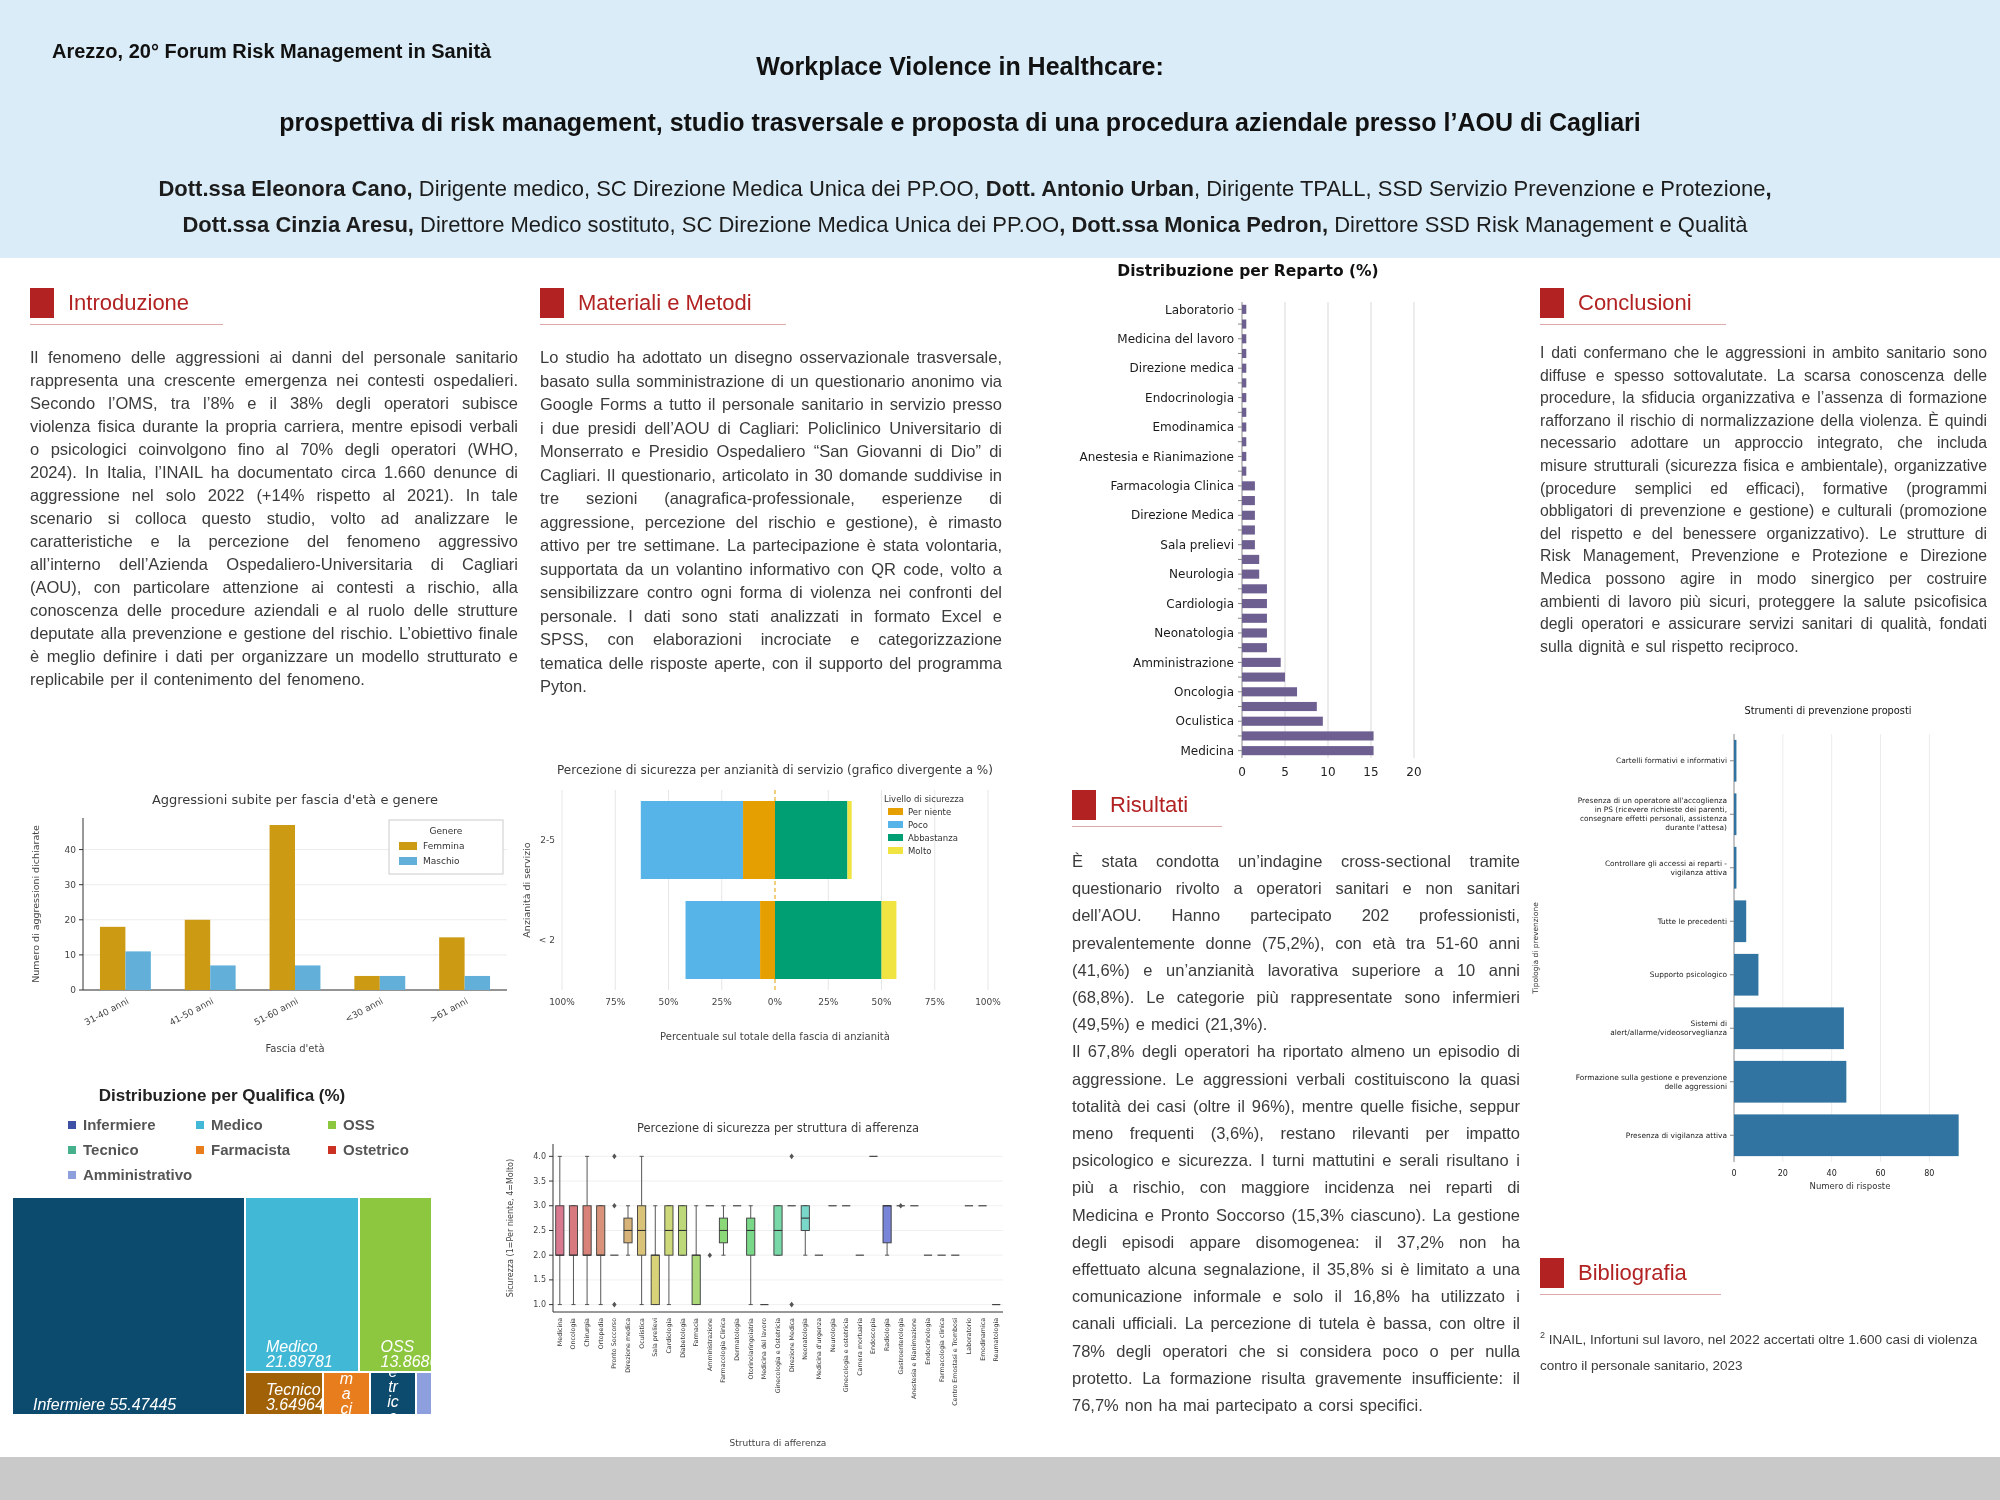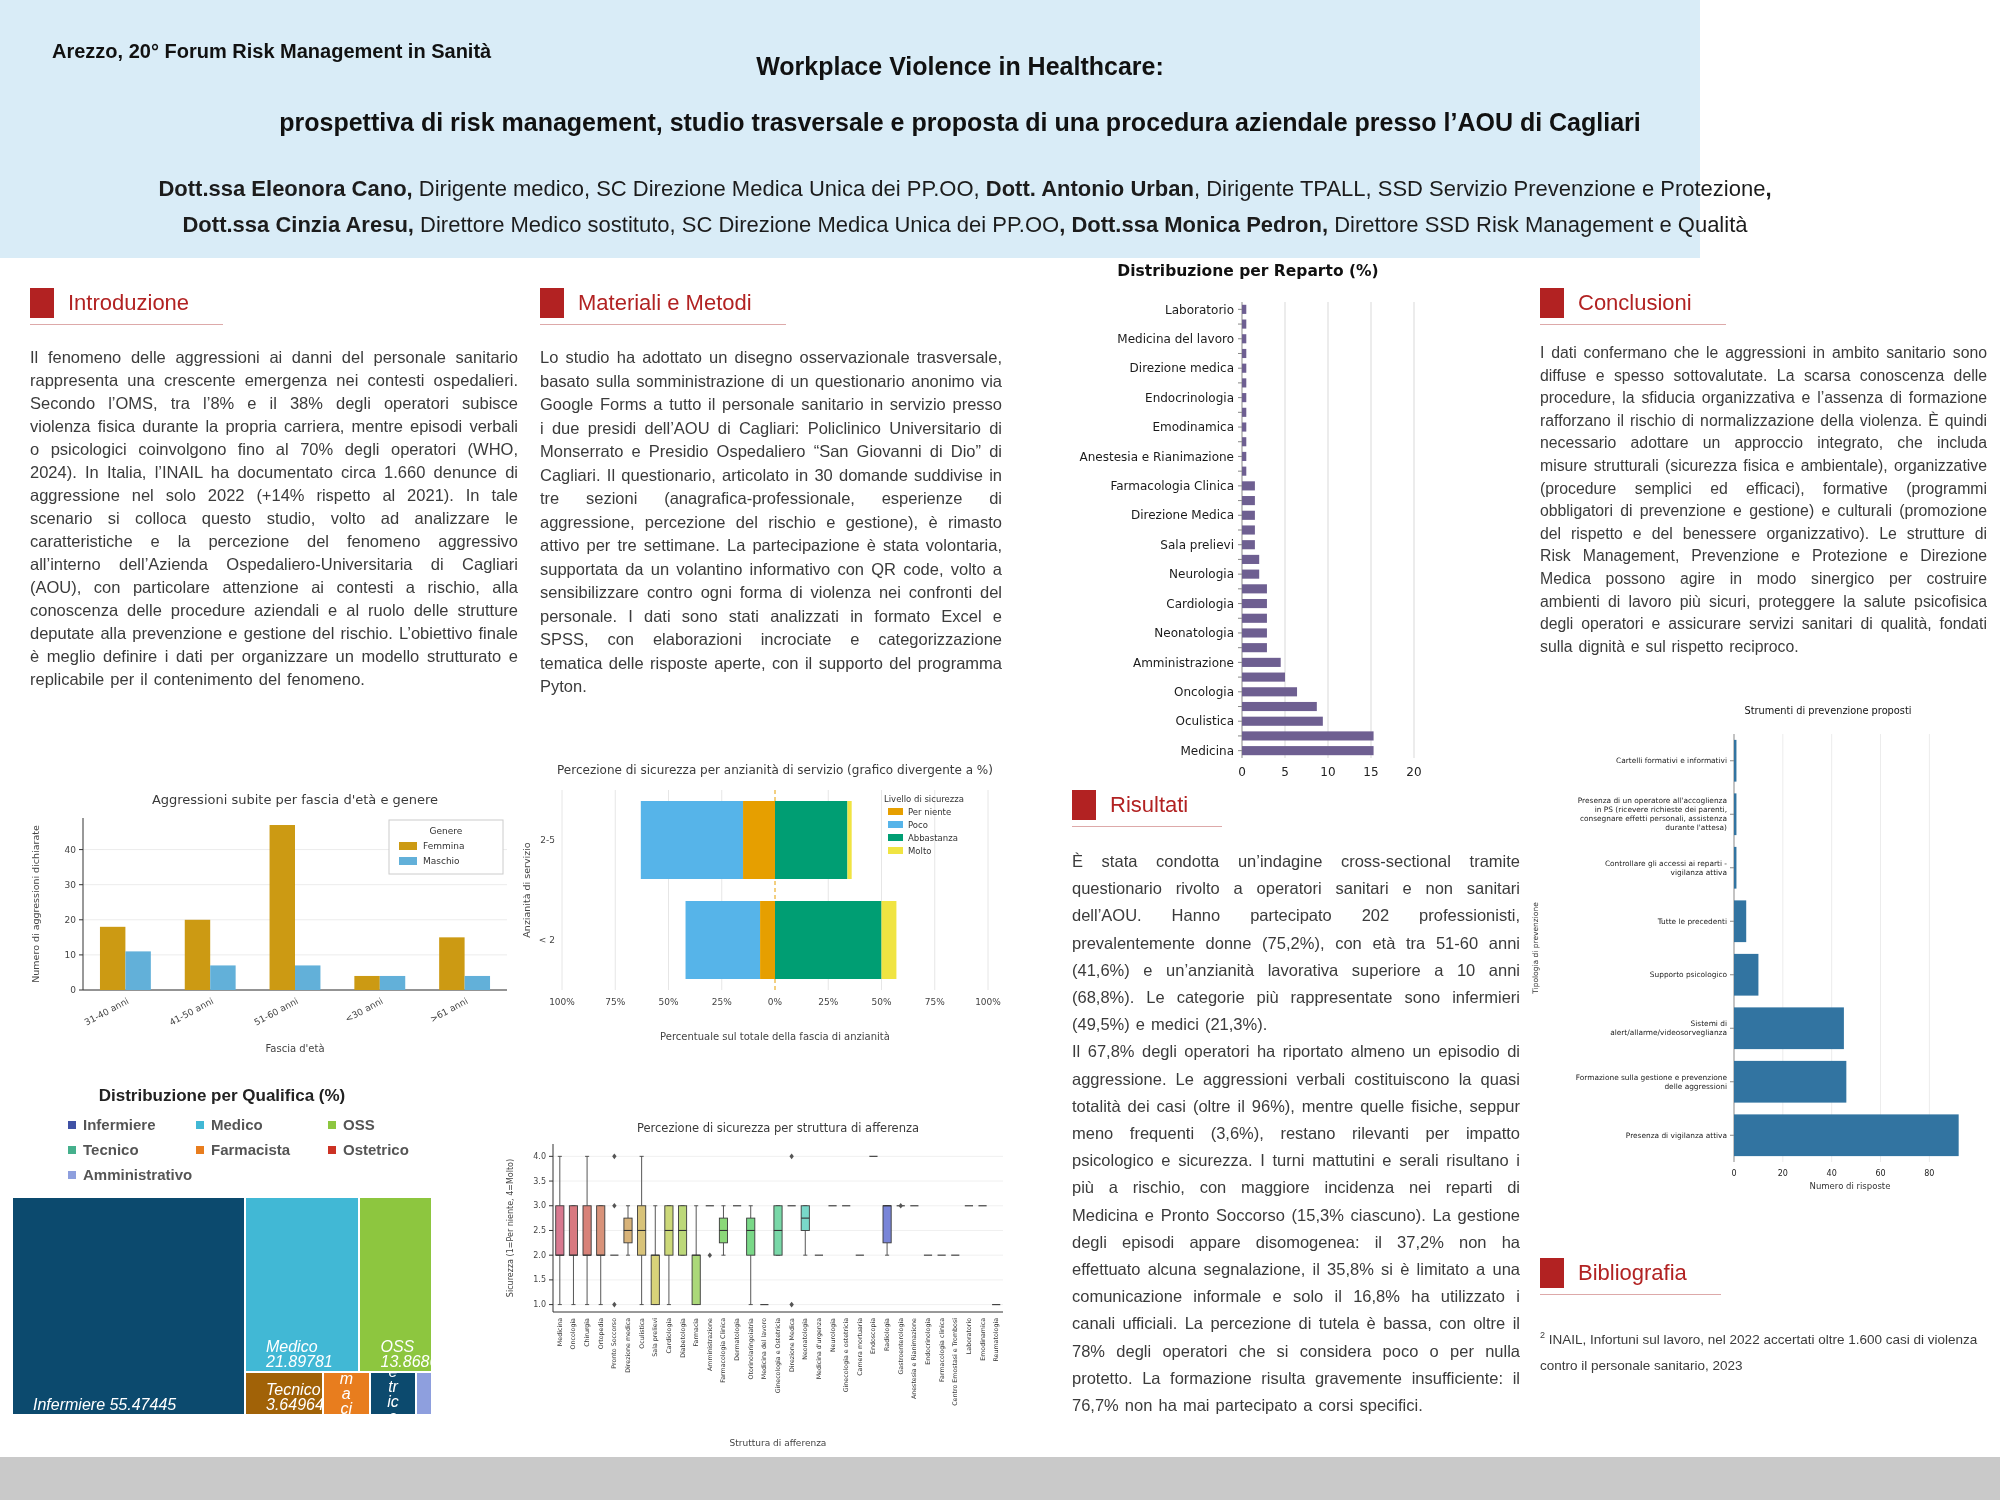--- a/index.html
+++ b/index.html
@@ -1,19 +1,19 @@
 <!DOCTYPE html>
 <html style="--accent: #b22222; --header-bg: #d9ecf7; --footer-bg: #c9c9c9;"><head>
 <meta charset="utf-8">
 <style>
   :root{ --accent:#b22222; --header-bg:#d9ecf7; --footer-bg:#c9c9c9; }
   html,body{margin:0;padding:0;background:#eee;}
   .poster{position:relative;width:2000px;height:1500px;background:#ffffff;
           font-family:"Liberation Sans",sans-serif;overflow:hidden;}
-  .band{position:absolute;left:0;top:0;width:1700px;height:258px;background:var(--header-bg);}
+  .band{position:absolute;left:0;top:0;width:2000px;height:258px;background:var(--header-bg);}
   .footer-band{position:absolute;left:0;top:1457px;width:2000px;height:43px;background:var(--footer-bg);}
   .event{position:absolute;left:52px;top:40px;font-weight:bold;font-size:20px;color:#111;}
   .h-title{position:absolute;left:0;top:52px;width:1920px;text-align:center;font-weight:bold;font-size:25px;color:#111;}
   .h-sub{position:absolute;left:0;top:108px;width:1920px;text-align:center;font-weight:bold;font-size:25px;color:#111;}
   .h-auth{position:absolute;left:40px;width:1850px;text-align:center;font-size:22px;color:#1c1c1c;}
   .a1{top:176px;} .a2{top:212px;}
   .blk{position:absolute;}
   .sec-h{display:flex;align-items:center;gap:14px;border-bottom:1px solid #dda9a9;
          padding-bottom:6px;width:max-content;padding-right:34px;}
   .sq{width:24px;height:30px;background:var(--accent);flex:0 0 auto;}

